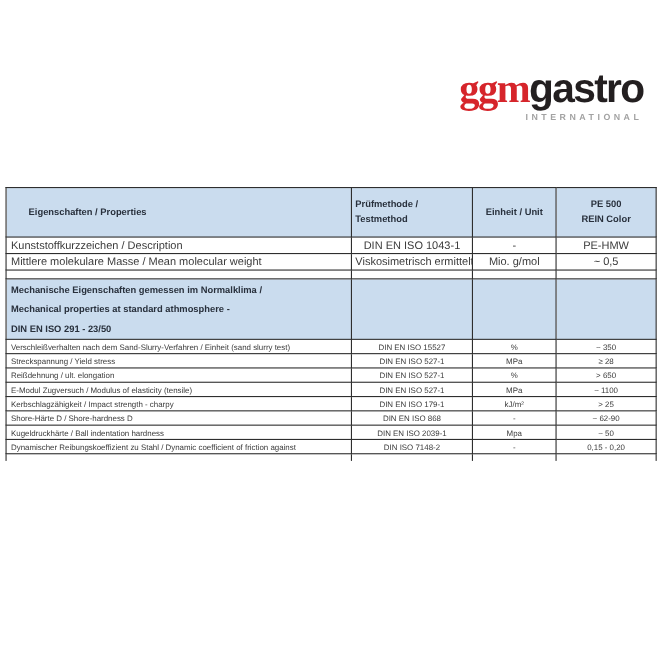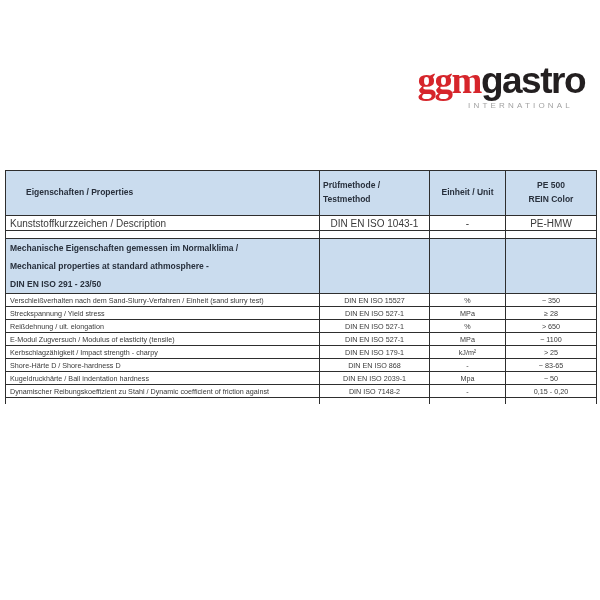--- a/index.html
+++ b/index.html
@@ -22,25 +22,25 @@
     font-size: 37px;
     font-weight: bold;
     letter-spacing: -1.5px;
     line-height: 1;
     white-space: nowrap;
   }
   .logo-ggm   { color: #d6252b; font-family: Liberation Serif, serif; }
   .logo-gastro{ color: #231f20; }
   .logo-sub {
     font-size: 8px;
-    font-weight: normal;
+    font-weight: bold;
     color: #a2a2a2;
     letter-spacing: 3.2px;
     margin-top: 2px;
-    margin-right: 12px;
+    margin-right: 1px;
     white-space: nowrap;
   }
 
   
   table.sheet {
     position: absolute;
     left: 5px;
     top: 170px;
     width: 591px;
     border-collapse: collapse;
@@ -117,20 +117,26 @@
       </th>
     </tr>
   </thead>
   <tbody id="table-body">
     <tr class="top-row">
         <td class="cell-prop">Kunststoffkurzzeichen / Description</td>
         <td>DIN EN ISO 1043-1</td>
         <td>-</td>
         <td>PE-HMW</td>
       </tr>
+      <tr class="top-row">
+        <td class="cell-prop">Mittlere molekulare Masse / Mean molecular weight</td>
+        <td>Viskosimetrisch ermittelt</td>
+        <td>Mio. g/mol</td>
+        <td>~ 0,5</td>
+      </tr>
       <tr class="gap-row" id="gap-row">
       <td></td>
       <td></td>
       <td></td>
       <td></td>
     </tr>
     <tr class="section-row" id="section-row">
       <td>
         <div class="section-text">Mechanische Eigenschaften gemessen im Normalklima /</div>
         <div class="section-text">Mechanical properties at standard athmosphere -</div>
@@ -167,21 +173,21 @@
       <tr class="bottom-row">
         <td class="cell-prop">Kerbschlagzähigkeit / Impact strength - charpy</td>
         <td>DIN EN ISO 179-1</td>
         <td>kJ/m²</td>
         <td>&gt; 25</td>
       </tr>
       <tr class="bottom-row">
         <td class="cell-prop">Shore-Härte D / Shore-hardness D</td>
         <td>DIN EN ISO 868</td>
         <td>-</td>
-        <td>~ 83-65</td>
+        <td>~ 62-90</td>
       </tr>
       <tr class="bottom-row">
         <td class="cell-prop">Kugeldruckhärte / Ball indentation hardness</td>
         <td>DIN EN ISO 2039-1</td>
         <td>Mpa</td>
         <td>~ 50</td>
       </tr>
       <tr class="bottom-row">
         <td class="cell-prop">Dynamischer Reibungskoeffizient zu Stahl / Dynamic coefficient of friction against</td>
         <td>DIN ISO 7148-2</td>

